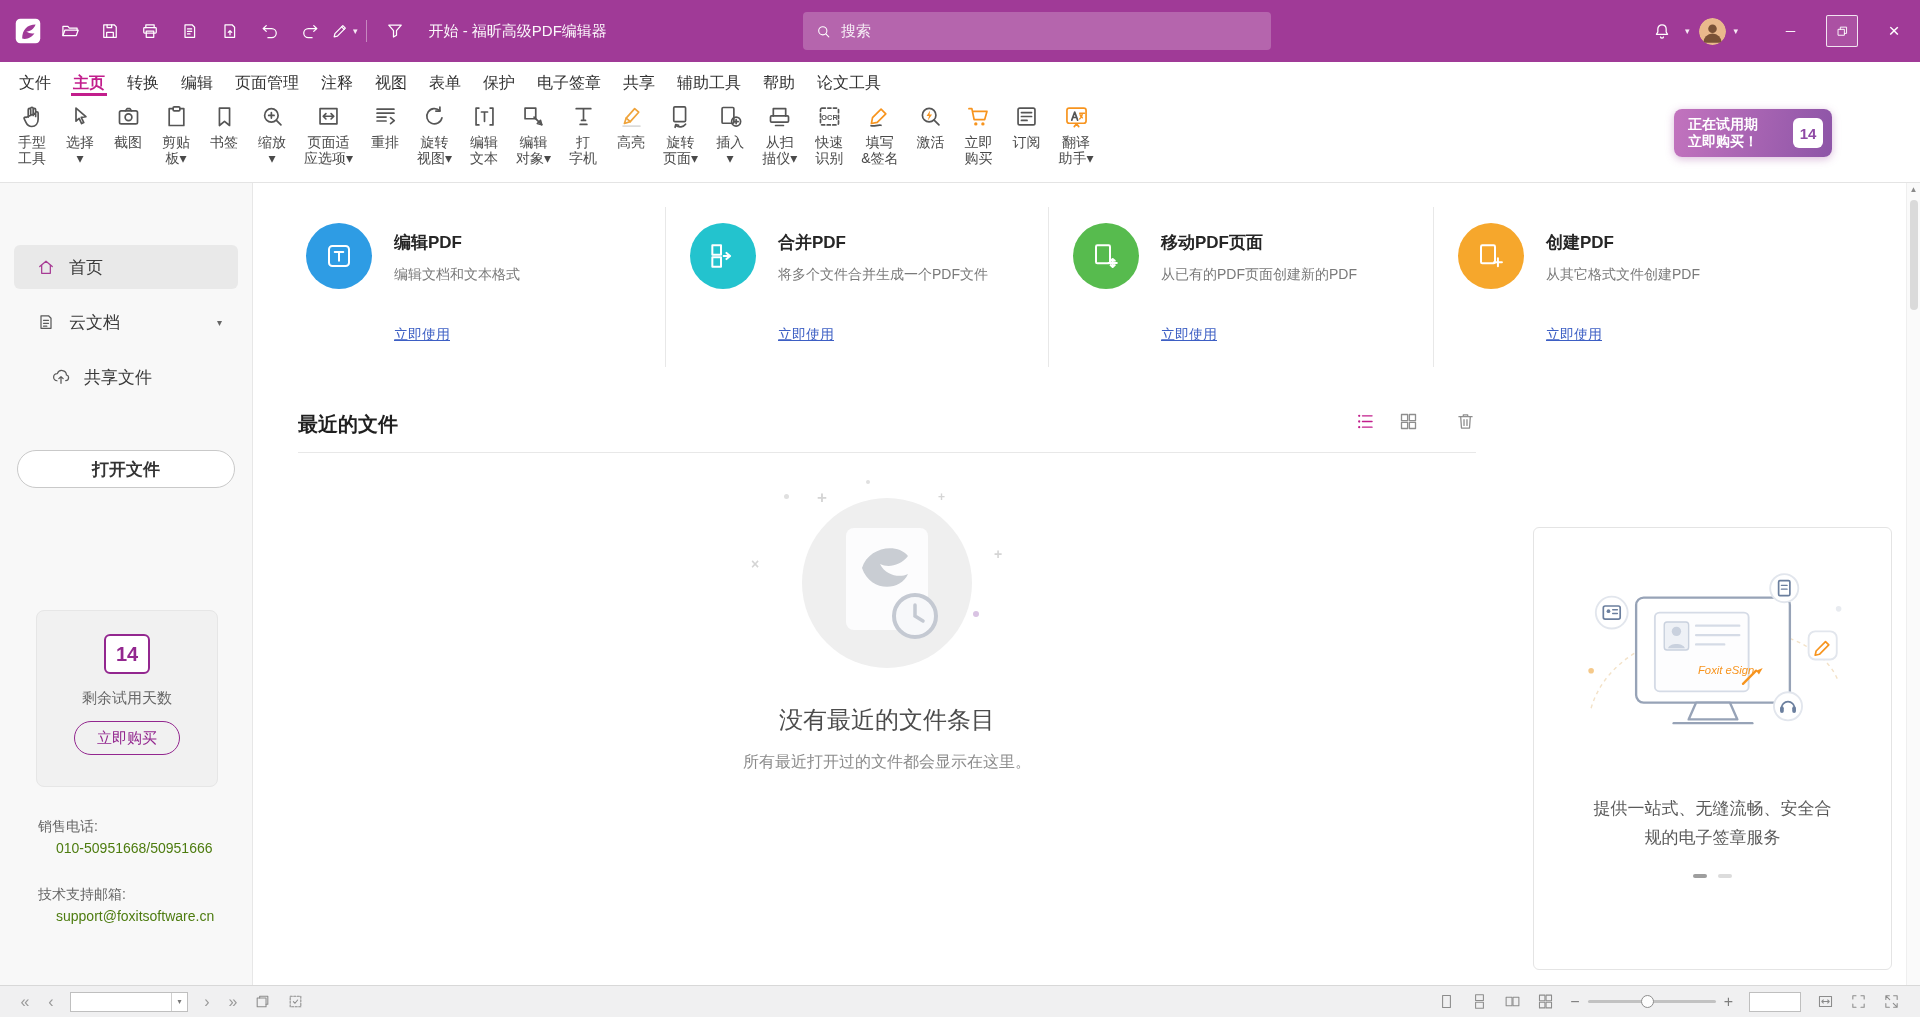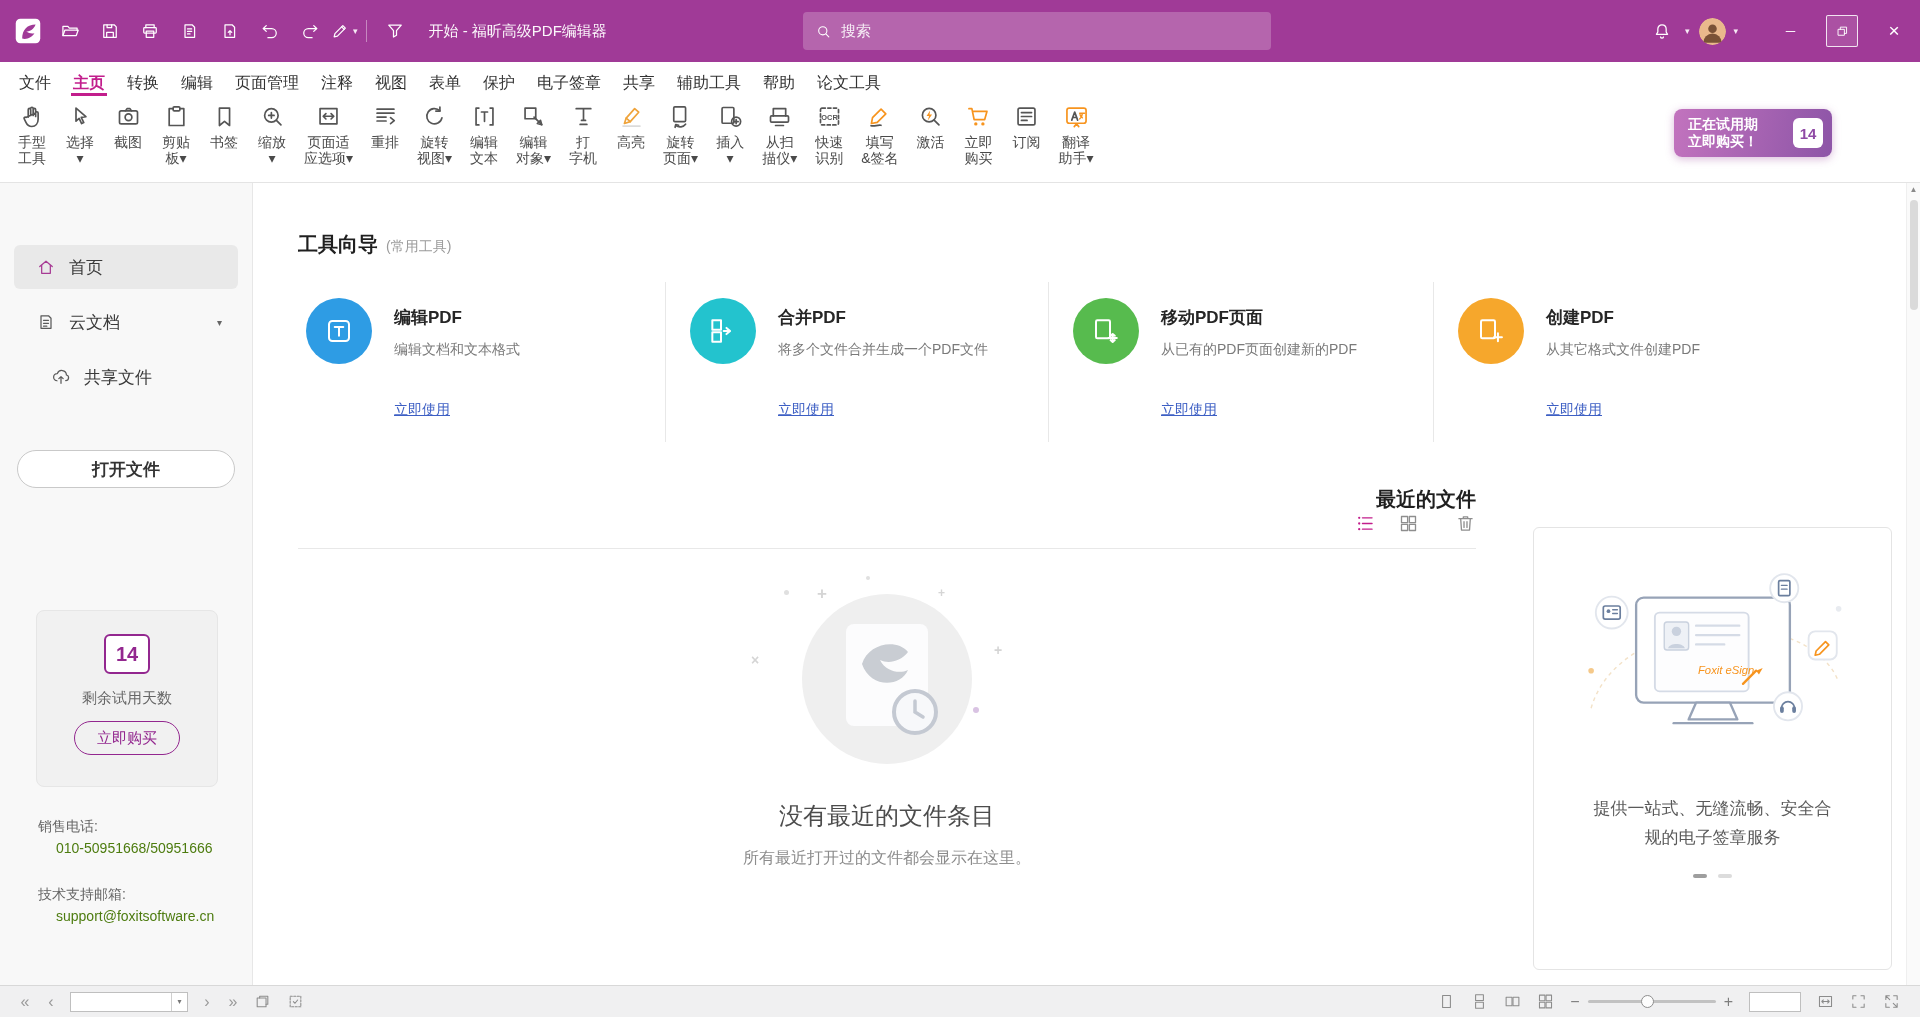--- a/index.html
+++ b/index.html
@@ -72,21 +72,21 @@
   .t-title { font-size:20px; font-weight:700; color:#1F1F1F; }
   .t-sub { font-size:14px; color:#9B9B9B; margin-left:8px; }
   .cards { margin:24px 45px 0 45px; display:grid; grid-template-columns:367px 383px 385px 1fr; height:160px; }
   .card { display:flex; padding:16px 10px 0 24px; }
   .card:first-child { padding-left:8px; }
   .card + .card { border-left:1px solid #E8E8E8; }
   .cicon { width:66px; height:66px; border-radius:50%; color:#fff; flex:0 0 66px; padding:17px; margin-right:22px; }
   .ctitle { font-size:17px; font-weight:700; color:#262626; margin-top:8px; }
   .cdesc { font-size:14px; color:#7A7A7A; margin-top:12px; white-space:nowrap; }
   .clink { font-size:14px; color:#3D5FC4; text-decoration:underline; margin-top:42px; }
-  .recent-head { margin:44px 0 0 45px; width:1178px; display:flex; align-items:flex-end;flex-direction:column; }
+  .recent-head { margin:44px 0 0 45px; width:1178px; display:flex; align-items:flex-start; }
   .r-title { font-size:20px; font-weight:700; color:#1F1F1F; }
   .r-icons { margin-left:auto; display:flex; align-items:center; }
   .r-ic { width:21px; height:21px; color:#8E8E8E; margin-left:22px; }
   .r-ic.active { color:#C21E8C; }
   .r-ic.trash { margin-left:36px; }
   .recent-divider { margin:14px 0 0 45px; width:1178px; height:1px; background:#E8E8E8; }
   .empty { width:1178px; margin-left:45px; text-align:center; }
   .empty-illust { position:relative; width:170px; height:170px; margin:45px auto 0; }
   .sp { position:absolute; color:#D5D5D5; font-weight:700; }
   .dot { position:absolute; border-radius:50%; background:#E0E0E0; }
@@ -571,24 +571,20 @@
     </div>
     <div class="contacts">
       <div class="c-label">销售电话:</div>
       <div class="c-value">010-50951668/50951666</div>
       <div class="c-label mt">技术支持邮箱:</div>
       <div class="c-value">support@foxitsoftware.cn</div>
     </div>
   </div>
 
   <div class="main">
-    <div class="tools-head">
-      <span class="t-title">工具向导</span>
-      <span class="t-sub">(常用工具)</span>
-    </div>
     <div class="cards" id="toolCards">
         <div class="card">
           <span class="cicon" style="background: rgb(46, 156, 228);">
             <svg viewBox="0 0 24 24" fill="none" stroke="currentColor" stroke-width="1.5" stroke-linecap="round" stroke-linejoin="round" style="width:100%;height:100%;display:block">
               <rect x="4.5" y="4.5" width="15" height="15" rx="2.5"></rect>
               <path d="M8.8 9h6.4M12 9v6.5"></path>
             </svg>
           </span>
           <div class="ccol">
             <div class="ctitle">编辑PDF</div>

